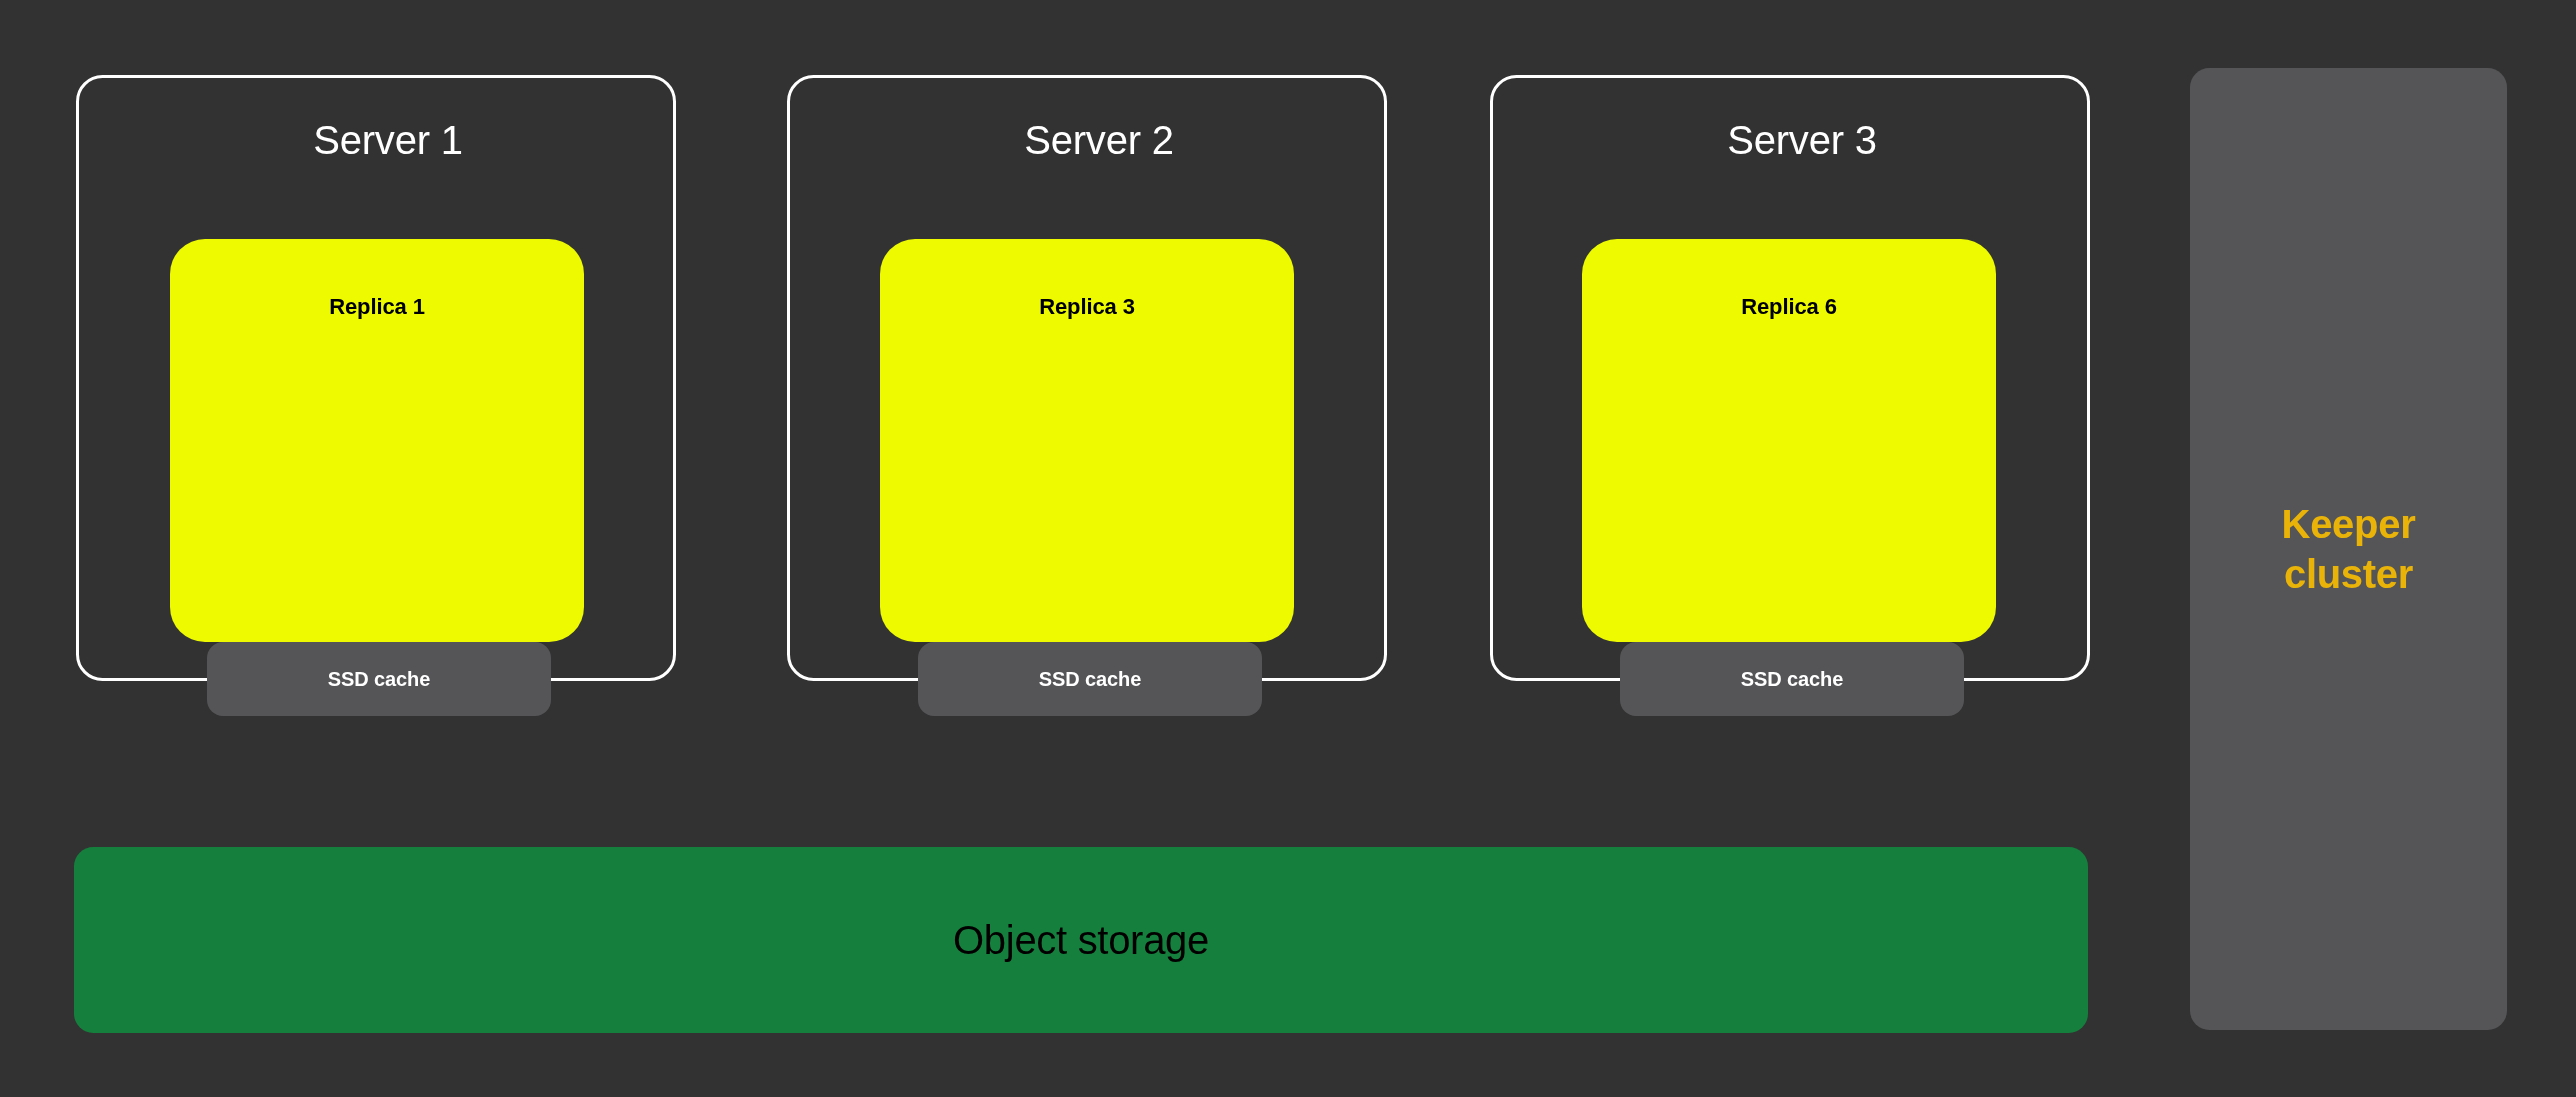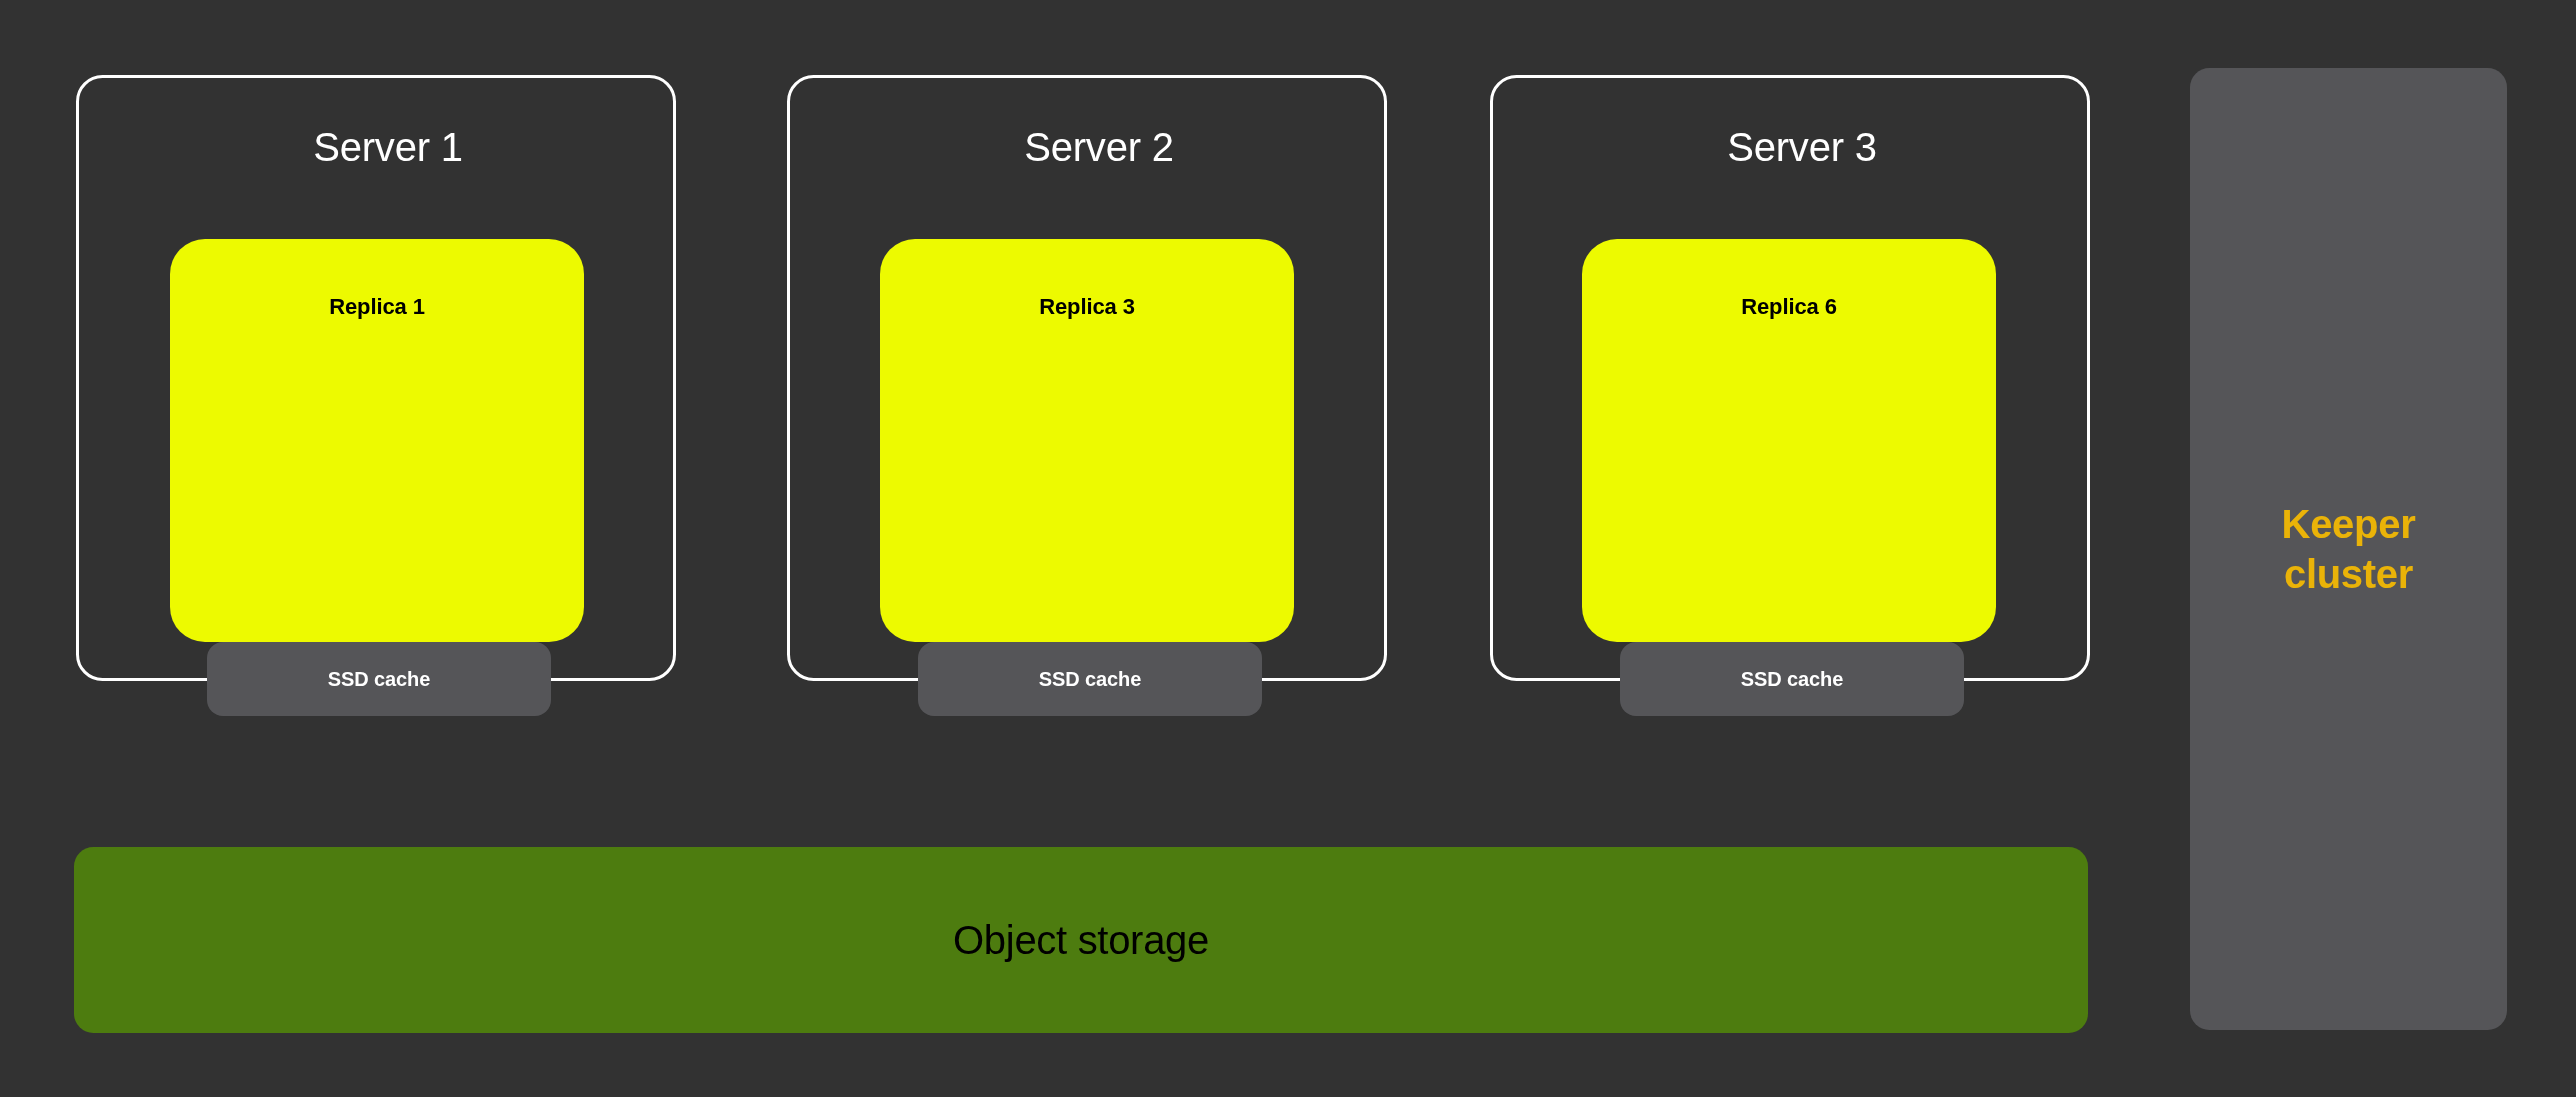--- a/index.html
+++ b/index.html
@@ -29,21 +29,21 @@
     box-sizing: border-box;
     background: transparent;
     z-index: 1;
   }
   #server-card-1 { left: 76px; }
   #server-card-2 { left: 787px; }
   #server-card-3 { left: 1490px; }
 
   .server-title {
     position: absolute;
-    top: 125px;
+    top: 118px;
     width: 624px;
     text-align: center;
     font-size: 40px;
     font-weight: 400;
     color: #FFFFFF;
     letter-spacing: -0.2px;
     z-index: 3;
     white-space: nowrap;
   }
   #server-title-1 { left: 76px; }
@@ -102,21 +102,21 @@
     white-space: nowrap;
   }
 
   
   #object-storage {
     position: absolute;
     left: 74px;
     top: 847px;
     width: 2014px;
     height: 186px;          
-    background: #4d7c0f;
+    background: #15803d;
     border-radius: 19.4px;
     z-index: 2;
     display: flex;
     align-items: center;
     justify-content: center;
   }
 
   #object-storage-label {
     font-size: 40px;
     font-weight: 500;

